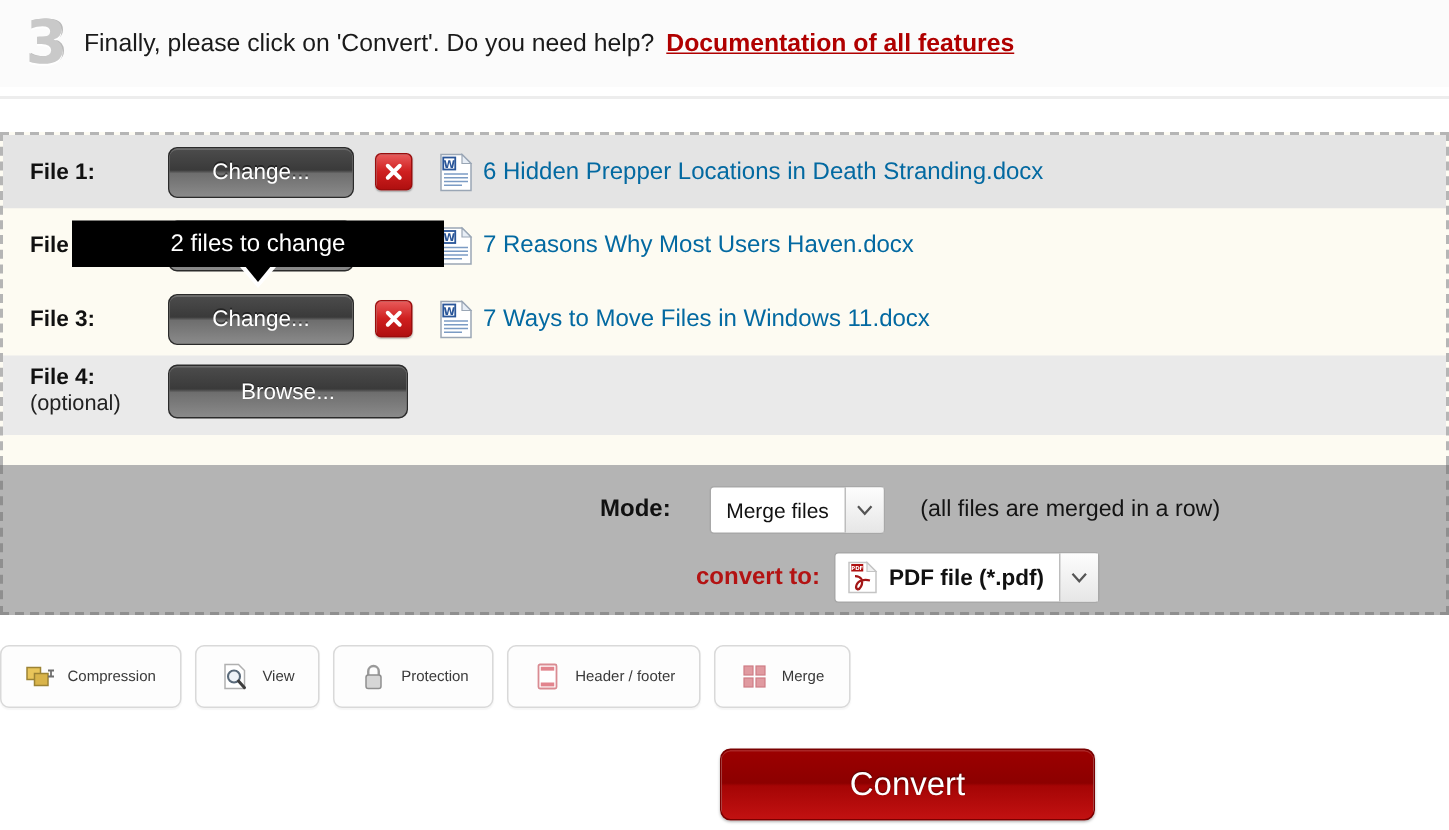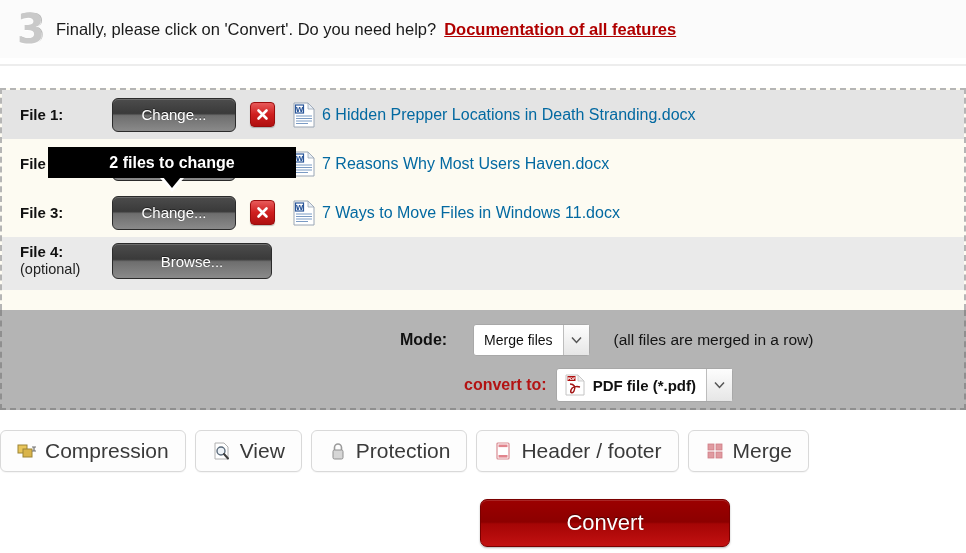--- a/index.html
+++ b/index.html
@@ -100,21 +100,21 @@
 
   
   .tooltip {
     position: absolute; left: 48px; top: 147px;
     width: 248px; height: 31px;
     background: #000000;
     display: flex; align-items: center; justify-content: center;
     z-index: 40;
   }
   .tooltip-text {
-    color: #ffffff; font-size: 16px; font-weight: bold;
+    color: #ffffff; font-size: 16px; font-weight: normal;
     white-space: nowrap;
   }
   .tooltip-arrow {
     position: absolute; left: 160px; top: 178px;
     width: 0; height: 0;
     border-left: 12px solid transparent;
     border-right: 12px solid transparent;
     border-top: 14px solid #ffffff;
     z-index: 41;
   }
@@ -175,21 +175,21 @@
   .opt-btn {
     height: 42px;
     border: 1px solid #d9d9d9; border-radius: 6px;
     background: #fdfdfd;
     display: flex; align-items: center;
     padding: 0 16px;
     cursor: pointer;
     box-shadow: 0 1px 1px rgba(0,0,0,0.04);
   }
   .opt-icon { width: 20px; height: 20px; margin-right: 8px; flex: 0 0 20px; }
-  .opt-label { font-size: 21px; color: #3a3a3a; white-space: nowrap; }
+  .opt-label { font-size: 10px; color: #3a3a3a; white-space: nowrap; }
 
   
   .convert-btn {
     position: absolute; left: 480px; top: 499px;
     width: 250px; height: 48px;
     border-radius: 7px;
     border: 1px solid #7a0000;
     background: linear-gradient(to bottom, #9c0000 0%, #8c0000 48%, #a50505 52%, #c21111 100%);
     display: flex; align-items: center; justify-content: center;
     cursor: pointer;

